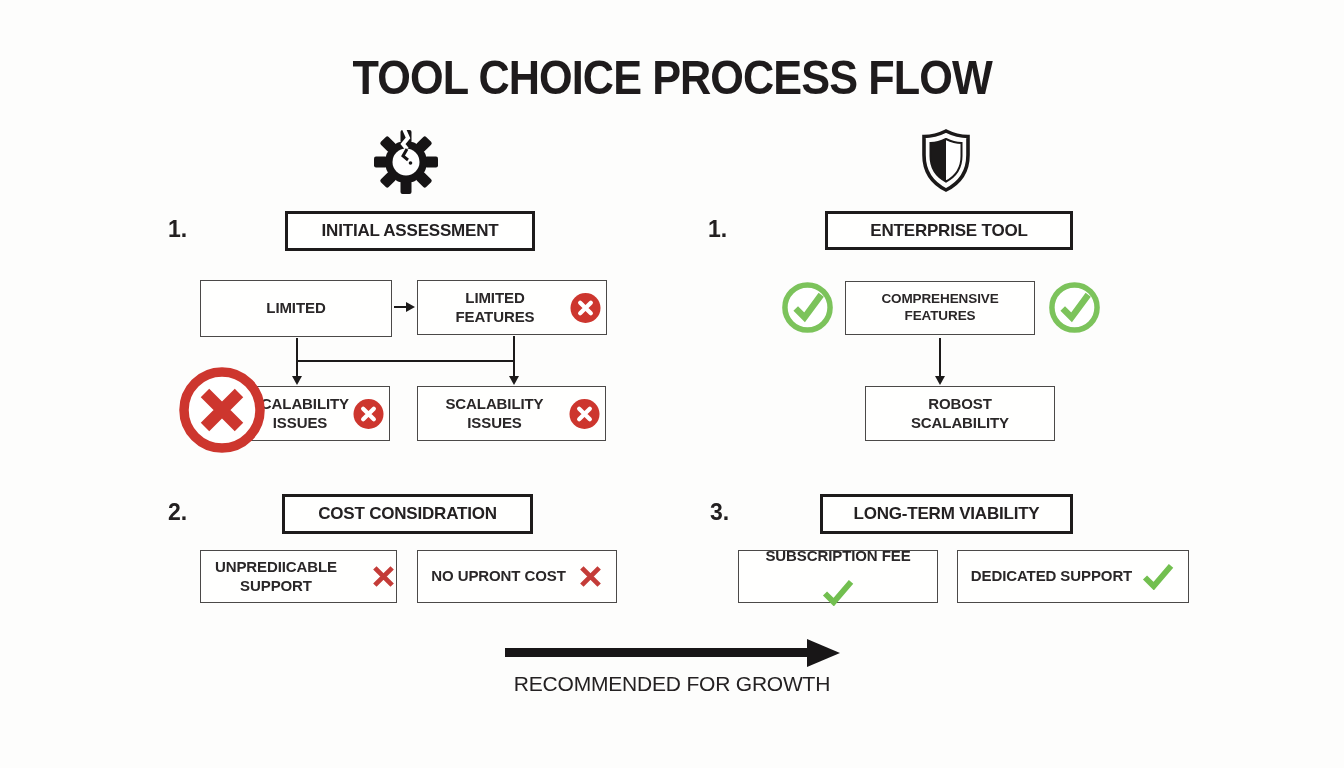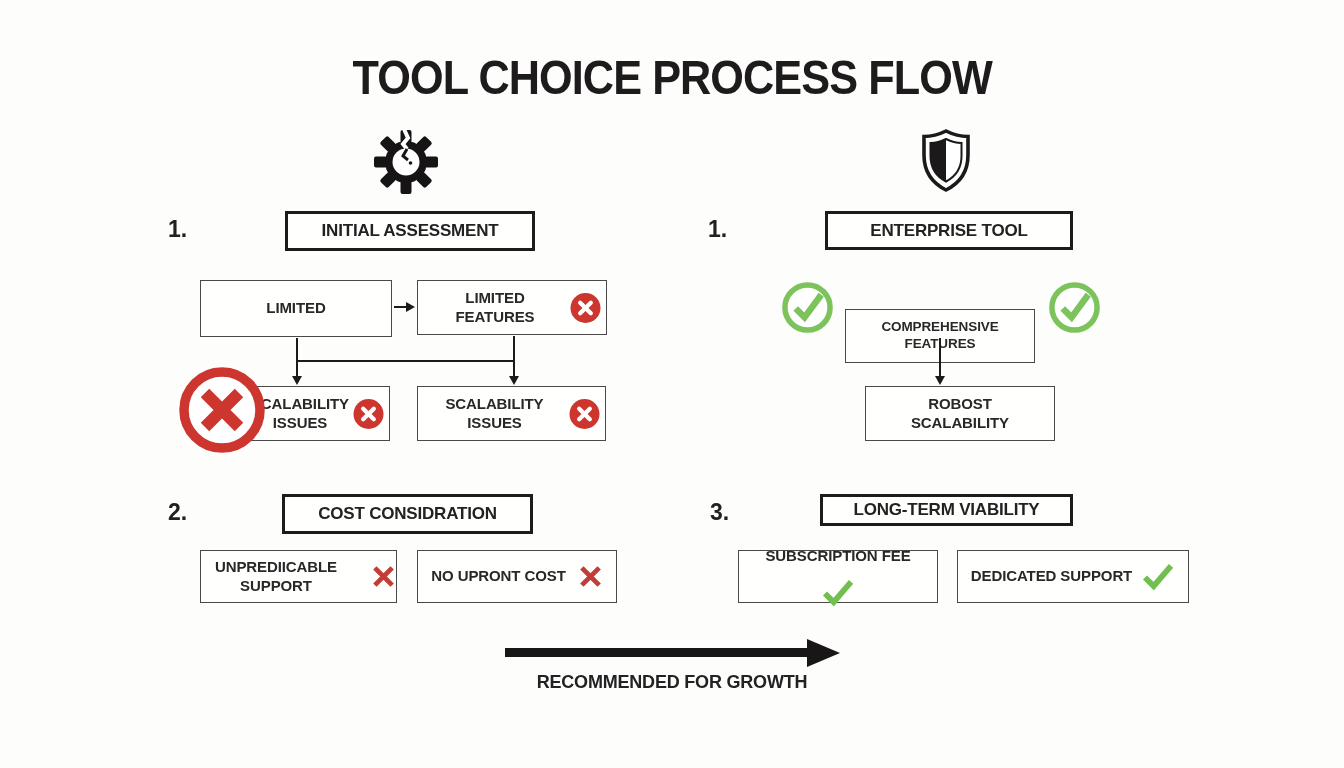--- a/index.html
+++ b/index.html
@@ -50,21 +50,21 @@
   }
 
   .big-arrow-shaft{position:absolute;background:#181617;}
   .big-arrow-head{
     position:absolute;width:0;height:0;
     border-top:14px solid transparent;border-bottom:14px solid transparent;
     border-left:33px solid #181617;
   }
   .footer-label{
     position:absolute;text-align:center;
-    font-size:18px;font-weight:bold;color:#242122;letter-spacing:-.2px;
+    font-size:21px;font-weight:normal;color:#242122;letter-spacing:-.2px;
   }
   svg{display:block;}
 </style>
 </head>
 <body>
 
 <div class="stage">
 
   <div class="abs title"><span>TOOL CHOICE PROCESS FLOW</span></div>
 
@@ -198,21 +198,21 @@
     <span>ENTERPRISE TOOL</span>
   </div>
 
   <div class="abs" style="left:781px;top:281px;">
     <svg width="53" height="53" viewBox="0 0 54 54">
       <circle cx="27" cy="27" r="23" fill="#ffffff" stroke="#7cc35b" stroke-width="5.6"></circle>
       <path d="M15 28 L24 37 L41 14" fill="none" stroke="#7cc35b" stroke-width="6.6"></path>
     </svg>
   </div>
 
-  <div class="abs node-box" style="left:845px;top:281px;width:190px;height:54px;font-size:13.5px;margin-top:28px;">
+  <div class="abs node-box" style="left:845px;top:281px;width:190px;height:54px;font-size:13.5px;">
     <span>COMPREHENSIVE FEATURES</span>
   </div>
 
   <div class="abs" style="left:1048px;top:281px;">
     <svg width="53" height="53" viewBox="0 0 54 54">
       <circle cx="27" cy="27" r="23" fill="#ffffff" stroke="#7cc35b" stroke-width="5.6"></circle>
       <path d="M15 28 L24 37 L41 14" fill="none" stroke="#7cc35b" stroke-width="6.6"></path>
     </svg>
   </div>
 
@@ -222,21 +222,21 @@
   </div>
 
   <div class="abs node-box" style="left:865px;top:386px;width:190px;height:55px;">
     <span class="lines">
       <span>ROBOST</span><br>
       <span>SCALABILITY</span>
     </span>
   </div>
 
   <div class="abs step-num" style="left:710px;top:499px;">3.</div>
-  <div class="abs header-box" style="left:820px;top:494px;width:253px;height:32px;">
+  <div class="abs header-box" style="left:820px;top:494px;width:253px;height:40px;">
     <span>LONG-TERM VIABILITY</span>
   </div>
 
   <div class="abs node-box" style="left:738px;top:550px;width:200px;height:53px;gap:14px;flex-direction:column;">
     <span>SUBSCRIPTION FEE</span>
     <span>
       <svg width="33" height="27" viewBox="0 0 34 28">
         <path d="M3 15 L12 24 L30 3" fill="none" stroke="#72bf4f" stroke-width="6"></path>
       </svg>
     </span>

